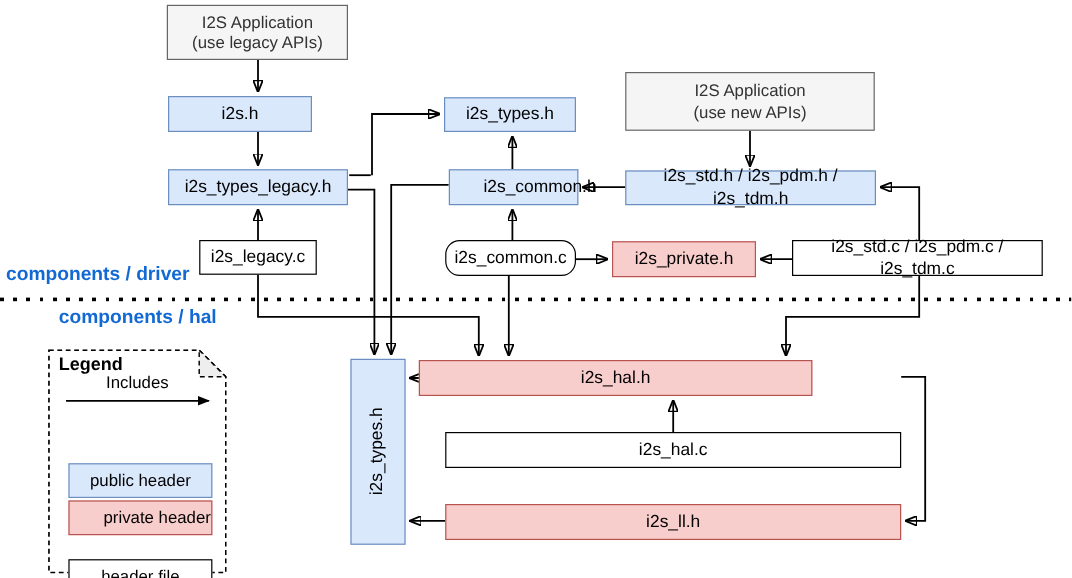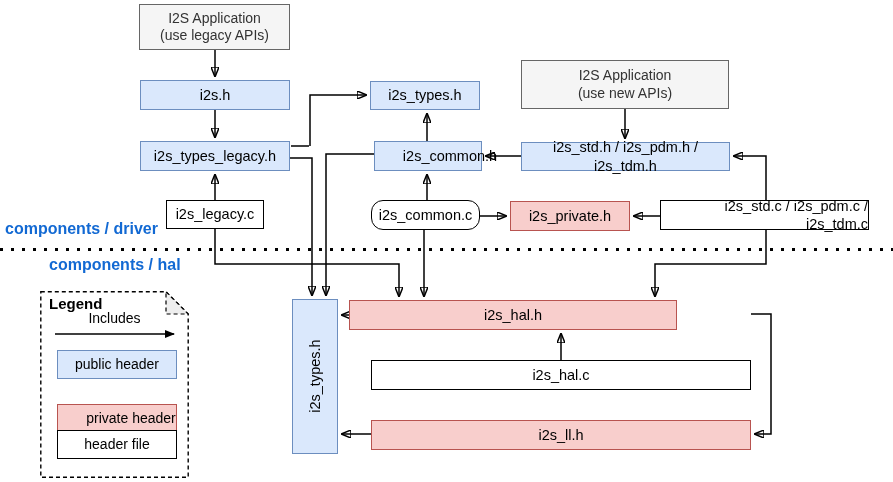--- a/index.html
+++ b/index.html
@@ -25,23 +25,23 @@
     background:repeating-linear-gradient(90deg,#000 0 3.2px,transparent 3.2px 11px);
   }
   .edges{position:absolute;left:0;top:0;pointer-events:none;}
   .edges path{fill:none;stroke:#000;stroke-width:1.5;}
   .vertical-text{transform:rotate(-90deg);white-space:nowrap;}
   .legend{position:absolute;left:40px;top:291px;width:149px;height:187px;}
   .legend-outline{position:absolute;left:0;top:0;}
   .legend-title{position:absolute;left:9px;top:4px;font-weight:bold;font-size:15px;}
   .legend-includes{position:absolute;left:0;top:19px;width:100%;text-align:center;font-size:14px;}
   .legend-arrow{position:absolute;left:0;top:36px;}
-  .legend .node{left:17px;width:120px;height:29px;font-size:14px;}
+  .legend .node{left:17px;width:120px;height:29px;font-size:14px;margin-top:36px;}
   .lg-public{top:59px;}
-  .lg-private{top:113px;padding-left:28px;}
+  .lg-private{top:90px;padding-left:28px;}
   .lg-source{top:139px;}
 </style>
 </head>
 <body>
 
 <div class="canvas">
 
   <svg class="edges" width="893" height="482">
     <defs>
       <marker id="ah" markerUnits="userSpaceOnUse" markerWidth="10" markerHeight="8" refX="9" refY="4" orient="auto">
@@ -71,21 +71,21 @@
     <path d="M751,314 H771 V434 H755" marker-end="url(#ah)"></path>
   </svg>
 
   <div class="node app" style="left:139px;top:4px;width:151px;height:46px;">
     <div>
       <div>I2S Application</div>
       <div>(use legacy APIs)</div>
     </div>
   </div>
 
-  <div class="node public" style="left:140px;top:80px;width:150px;height:30px;">i2s.h</div>
+  <div class="node public" style="left:140px;top:80px;width:120px;height:30px;">i2s.h</div>
 
   <div class="node public" style="left:140px;top:141px;width:150px;height:30px;">i2s_types_legacy.h</div>
 
   <div class="node source" style="left:166px;top:200px;width:98px;height:29px;">i2s_legacy.c</div>
 
   <div class="node public" style="left:370px;top:81px;width:110px;height:29px;">i2s_types.h</div>
 
   <div class="node public" style="left:374px;top:141px;width:108px;height:30px;padding-left:44px;">i2s_common.h</div>
 
   <div class="node source" style="left:371px;top:200px;width:109px;height:30px;border-radius:12px;">i2s_common.c</div>
@@ -94,21 +94,21 @@
     <div>
       <div>I2S Application</div>
       <div>(use new APIs)</div>
     </div>
   </div>
 
   <div class="node public" style="left:521px;top:142px;width:209px;height:29px;">i2s_std.h / i2s_pdm.h / i2s_tdm.h</div>
 
   <div class="node private" style="left:510px;top:201px;width:120px;height:30px;">i2s_private.h</div>
 
-  <div class="node source" style="left:660px;top:200px;width:209px;height:30px;text-align:right;">i2s_std.c / i2s_pdm.c / i2s_tdm.c</div>
+  <div class="node source" style="left:660px;top:200px;width:209px;height:30px;">i2s_std.c / i2s_pdm.c / i2s_tdm.c</div>
 
   <div class="section-label" style="top:220px;">components / driver</div>
   <div class="divider"></div>
   <div class="section-label" style="top:256px;margin-left:44px;">components / hal</div>
 
   <div class="node public" style="left:292px;top:299px;width:46px;height:155px;">
     <span class="vertical-text">i2s_types.h</span>
   </div>
 
   <div class="node private" style="left:349px;top:300px;width:328px;height:30px;">i2s_hal.h</div>

